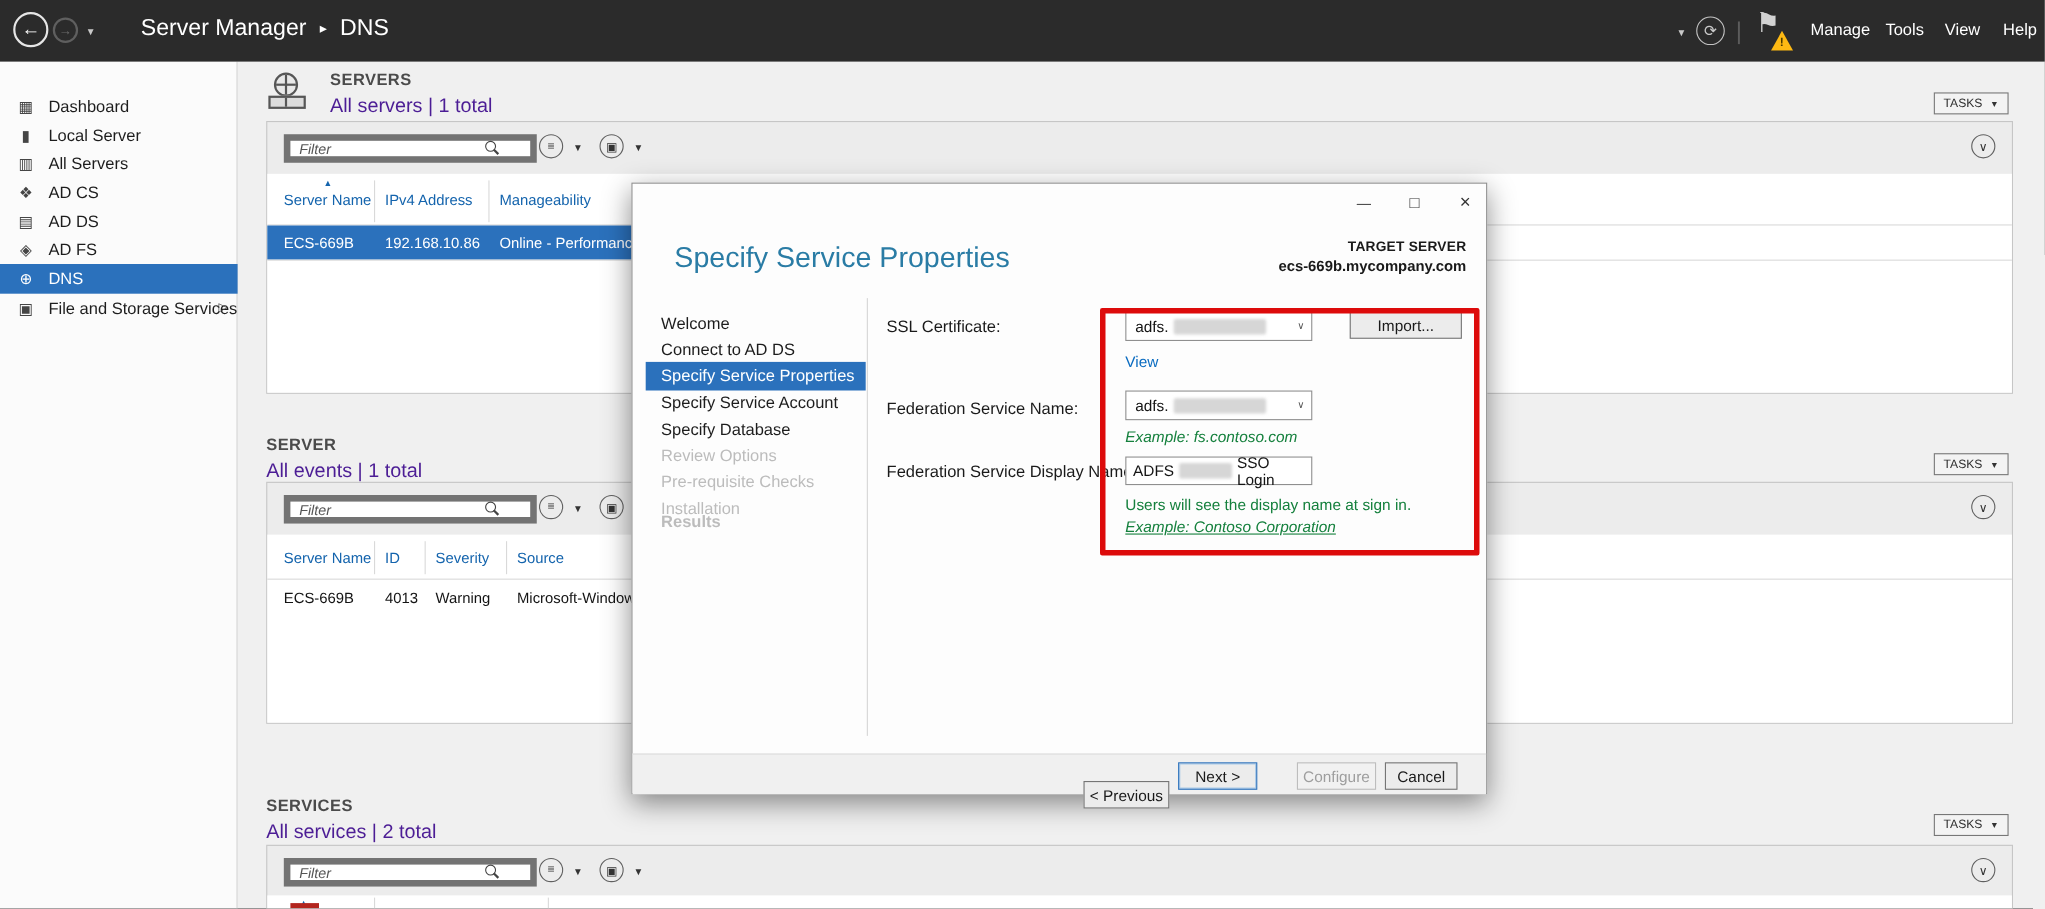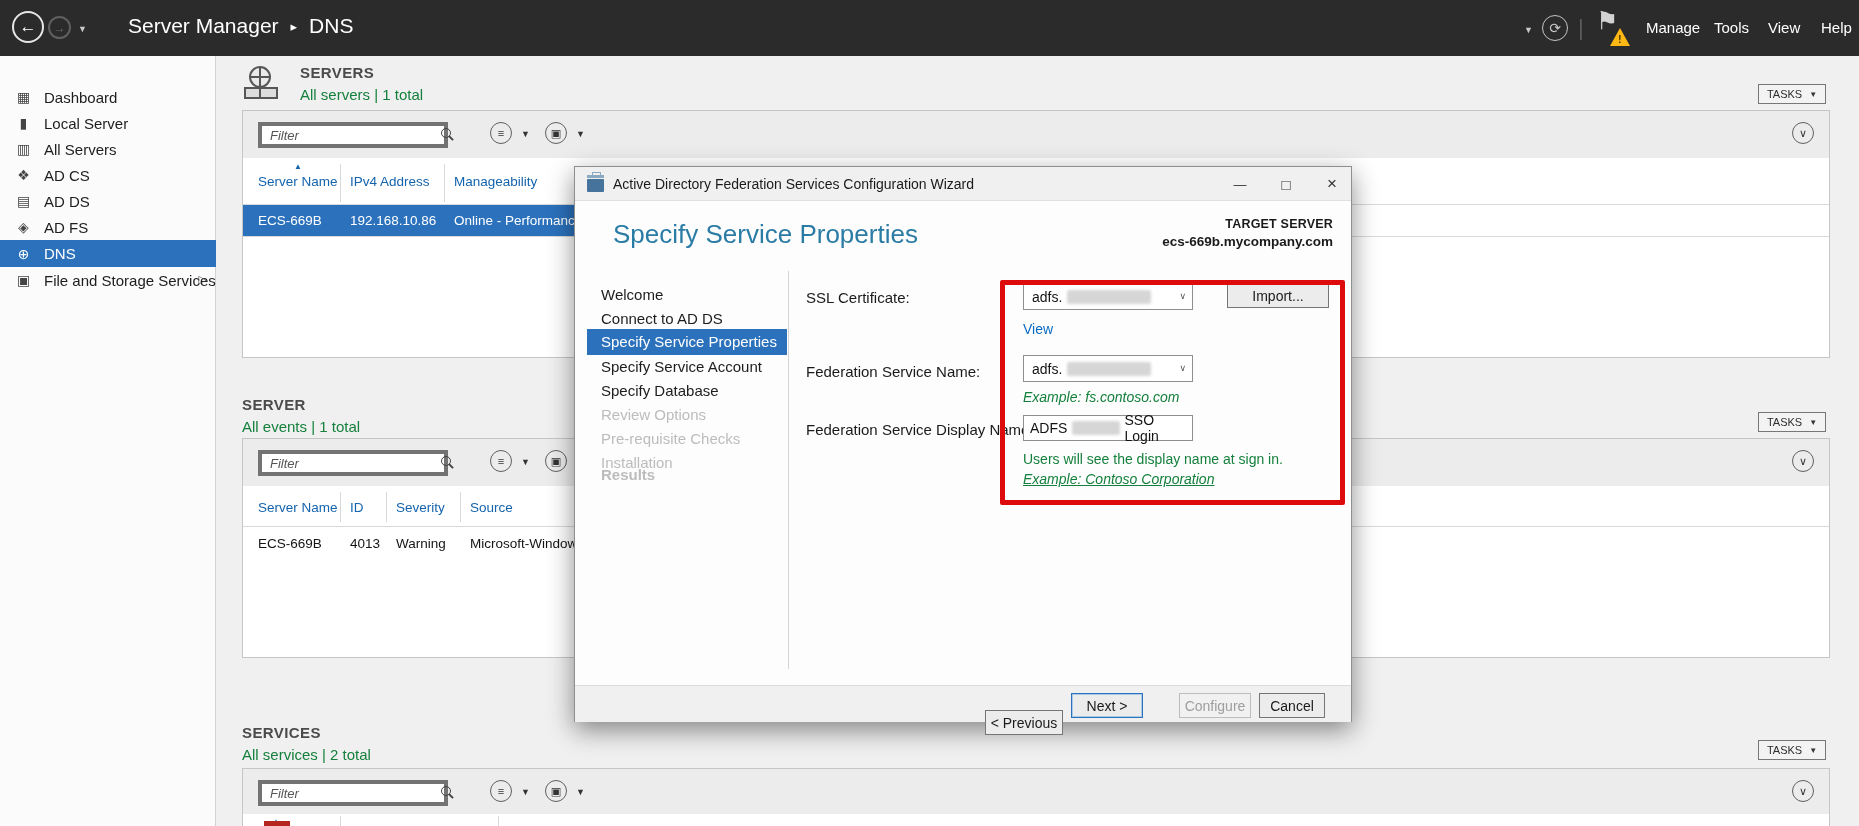--- a/index.html
+++ b/index.html
@@ -26,26 +26,26 @@
   
   #sidebar { position:absolute; left:0; top:56px; width:216px; height:770px; background:#fbfbfb; border-right:1px solid #d2d2d2; z-index:2; }
   .side-item { position:absolute; left:0; width:216px; height:26px; display:flex; align-items:center; gap:11px; padding-left:14px; font-size:15px; color:#1d1d1d; }
   .side-item .ic { width:19px; text-align:center; font-size:14px; color:#454545; flex:0 0 19px; }
   .side-item.sel { background:#2b71bc; color:#fff; }
   .side-item.sel .ic { color:#fff; }
   .side-arrow { position:absolute; right:9px; top:6px; font-size:11px; color:#4a4a4a; }
 
   
   .panel-title { position:absolute; font-size:15px; font-weight:bold; color:#4b4b4b; letter-spacing:.4px; }
-  .panel-sub { position:absolute; font-size:15px; color:#15803d; }
+  .panel-sub { position:absolute; font-size:18px; color:#4c1d95; }
   .tasks { position:absolute; width:68px; height:20px; background:#f3f3f3; border:1px solid #777; font-size:11px; color:#2e2e2e; display:flex; align-items:center; justify-content:center; gap:7px; }
   .tasks .tinycaret { color:#333; font-size:8px; }
   .box { position:absolute; background:#ececec; border:1px solid #c6c6c6; }
   .white { position:absolute; background:#fff; }
-  .filter { position:absolute; width:190px; height:26px; border:4px solid #737373; background:#fff; font-size:13px; color:#222; padding:0 26px 0 8px; font-family:inherit; }
+  .filter { position:absolute; width:230px; height:26px; border:6px solid #737373; background:#fff; font-size:13px; color:#222; padding:0 26px 0 8px; font-family:inherit; }
   .filter::placeholder { font-style:italic; color:#555; }
   .mag { position:absolute; width:14px; height:14px; }
   .mag::before { content:""; position:absolute; left:1px; top:0; width:8px; height:8px; border:1.6px solid #444; border-radius:50%; }
   .mag::after { content:""; position:absolute; left:8px; top:9px; width:6px; height:1.8px; background:#444; transform:rotate(45deg); }
   .cbtn { position:absolute; width:22px; height:22px; border:1.3px solid #606060; border-radius:50%; color:#333; font-size:11px; display:flex; align-items:center; justify-content:center; background:transparent; }
   .hcell { position:absolute; font-size:13.5px; color:#1464ad; white-space:nowrap; }
   .cell { position:absolute; font-size:13.5px; color:#141414; white-space:nowrap; }
   .cell.w { color:#fff; }
   .vsep { position:absolute; width:1px; background:#d9d9d9; }
   .hsep { position:absolute; height:1px; background:#d9d9d9; }
@@ -266,24 +266,20 @@
       <span>∨</span>
     </div>
 
   <div class="white" style="left:243px;top:814px;width:1586px;height:12px;"></div>
   <span class="sortasc" style="left:272px;top:817px;">▲</span>
   <span class="abs" style="left:264px;top:821px;width:26px;height:5px;background:#b3251e;"></span>
   <span class="vsep" style="left:340px;top:816px;height:10px;"></span>
   <span class="vsep" style="left:498px;top:816px;height:10px;"></span>
 
   <div id="dialog">
-    <div id="dlg-titlebar">
-      <span class="wiz-icon"></span>
-      <span class="ttl">Active Directory Federation Services Configuration Wizard</span>
-    </div>
     <div class="winctl" style="left:648px;">
         <span>—</span>
       </div>
     <div class="winctl" style="left:694px;font-size:15px;">
         <span>□</span>
       </div>
     <div class="winctl" style="left:740px;font-size:17px;">
         <span>×</span>
       </div>
 

